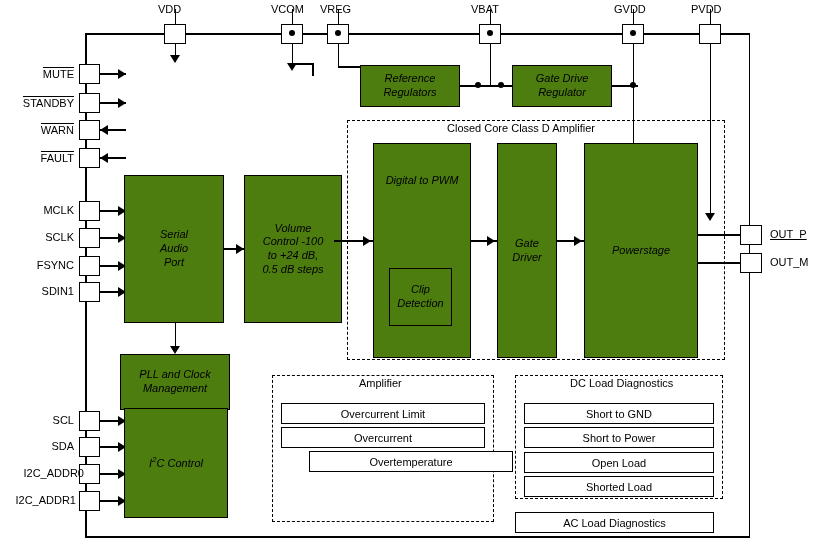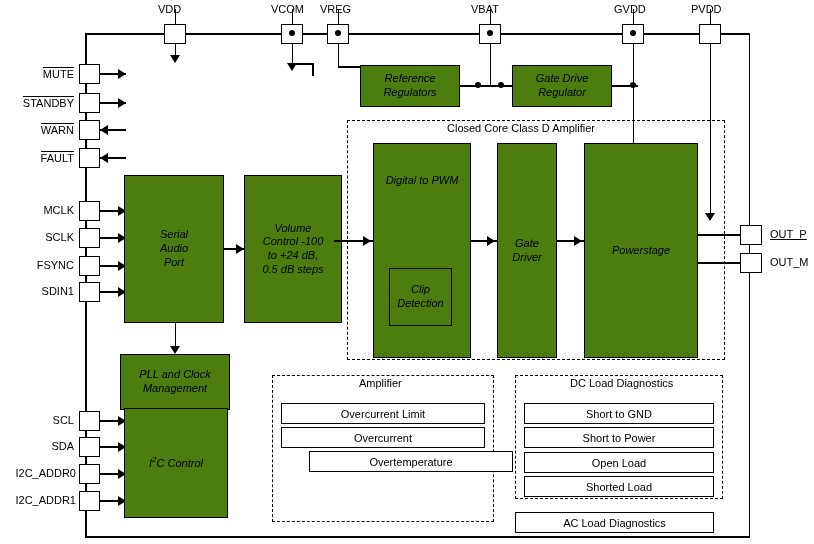--- a/index.html
+++ b/index.html
@@ -209,21 +209,21 @@
   <div class="label right" style="left:2px; top:414px; width:72px;">SCL</div>
   <div class="line hline" style="left:100px; top:420px; width:26px;"></div>
   <div class="arrow arrow-r" style="left:118px; top:416px;"></div>
 
   <div class="pin" style="left:79px; top:437px; width:21px; height:20px;"></div>
   <div class="label right" style="left:2px; top:440px; width:72px;">SDA</div>
   <div class="line hline" style="left:100px; top:446px; width:26px;"></div>
   <div class="arrow arrow-r" style="left:118px; top:442px;"></div>
 
   <div class="pin" style="left:79px; top:464px; width:21px; height:20px;"></div>
-  <div class="label right" style="left:0px; top:467px; width:76px;">I2C_ADDR0</div>
+  <div class="label right" style="left:8px; top:467px; width:76px;">I2C_ADDR0</div>
   <div class="line hline" style="left:100px; top:473px; width:26px;"></div>
   <div class="arrow arrow-r" style="left:118px; top:469px;"></div>
 
   <div class="pin" style="left:79px; top:491px; width:21px; height:20px;"></div>
   <div class="label right" style="left:0px; top:494px; width:76px;">I2C_ADDR1</div>
   <div class="line hline" style="left:100px; top:500px; width:26px;"></div>
   <div class="arrow arrow-r" style="left:118px; top:496px;"></div>
 
 
   <div class="box" style="left:124px; top:175px; width:100px; height:148px; white-space:pre-line;">

